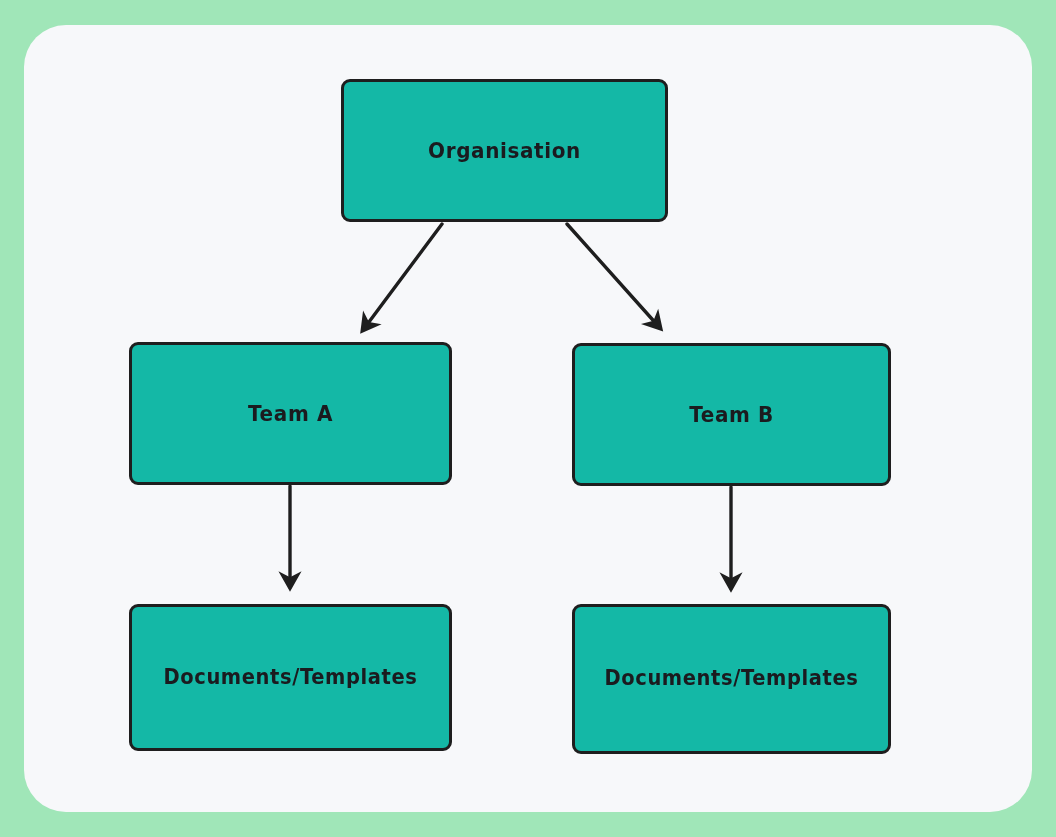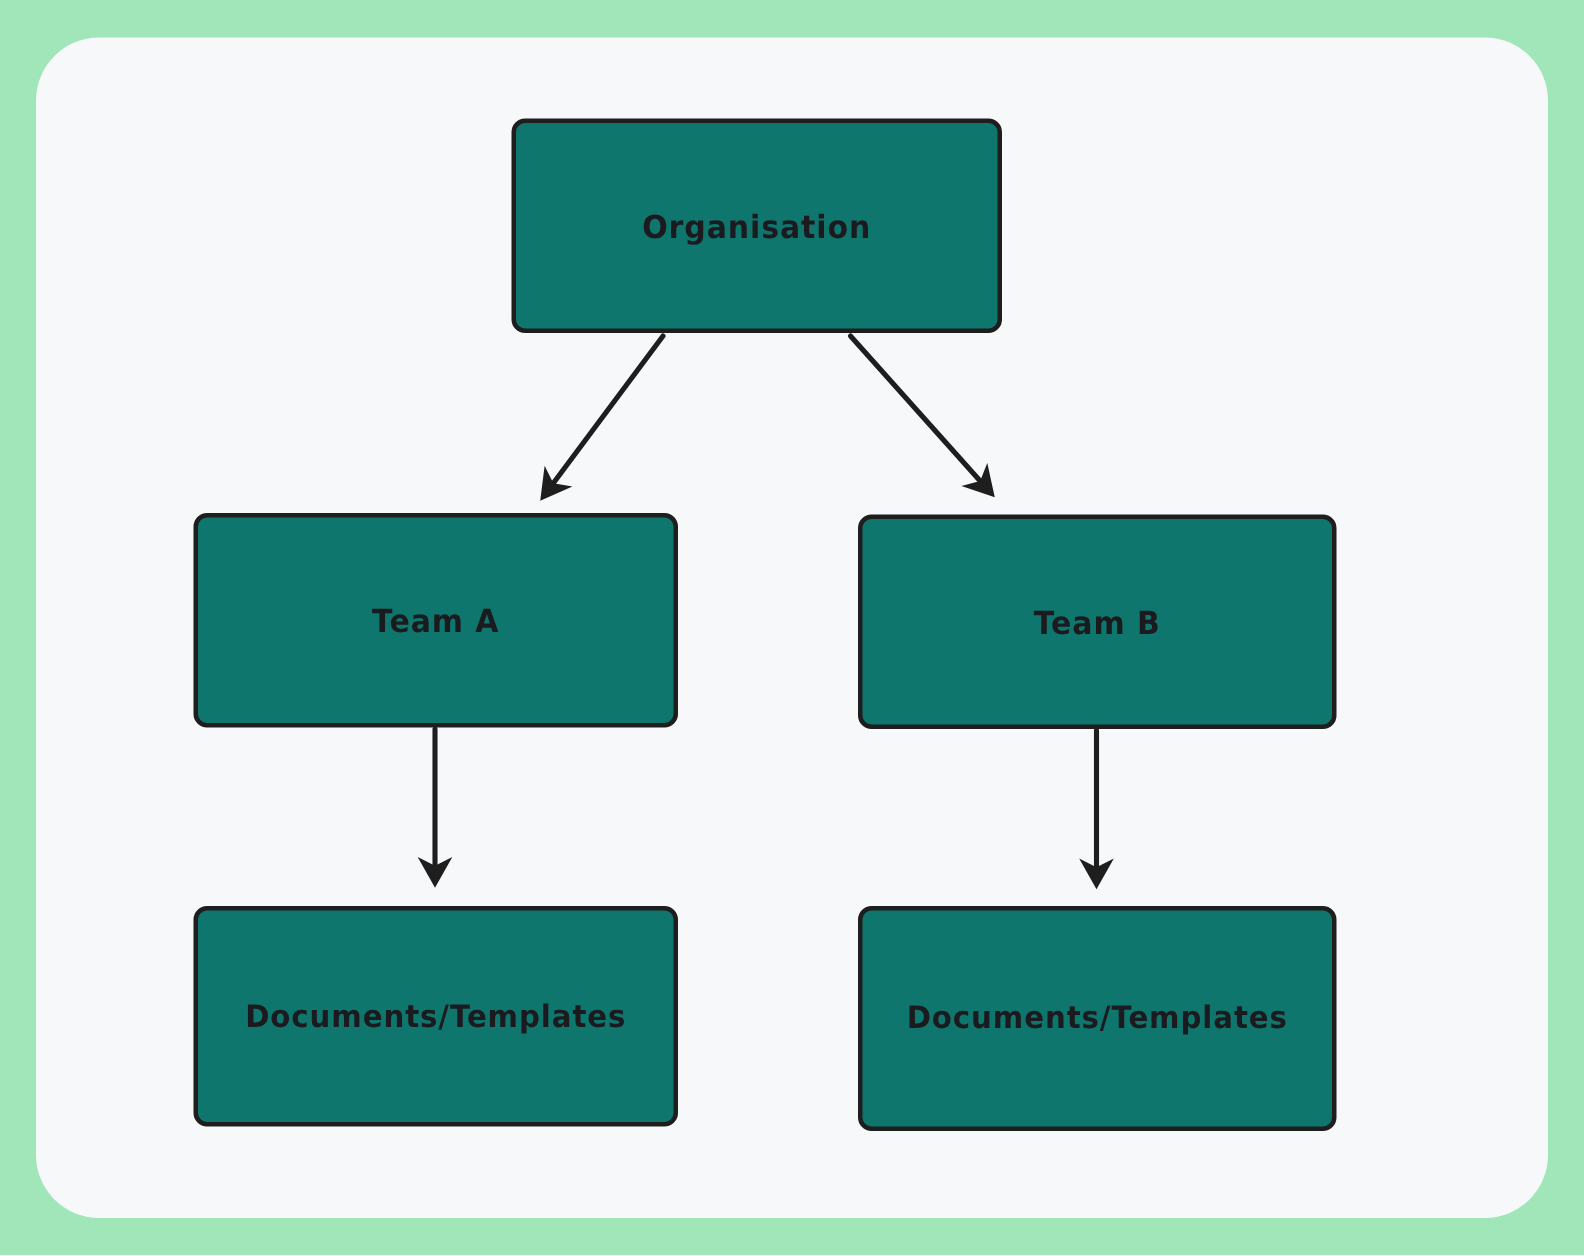--- a/index.html
+++ b/index.html
@@ -38,21 +38,21 @@
     position: absolute;
     left: 0;
     top: 0;
     width: 1056px;
     height: 837px;
   }
 
   .node-box {
     position: absolute;
     box-sizing: border-box;
-    background: #0f766e;
+    background: #14b8a6;
     border: 3.4px solid #1e1e1e;
     border-radius: 9px;
     display: flex;
     align-items: center;
     justify-content: center;
   }
 
   .node-label {
     font-family: "DejaVu Sans", sans-serif;
     font-weight: 700;

